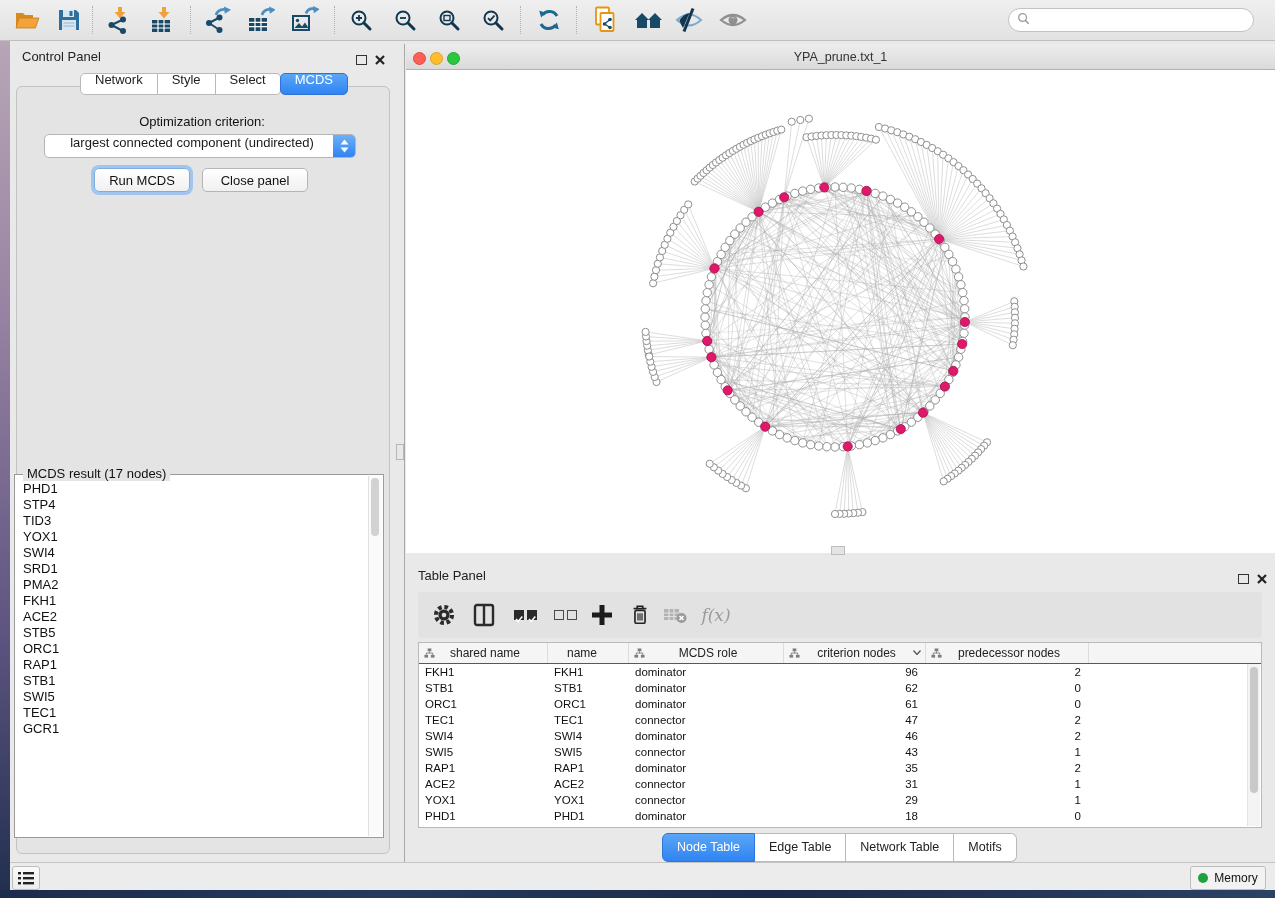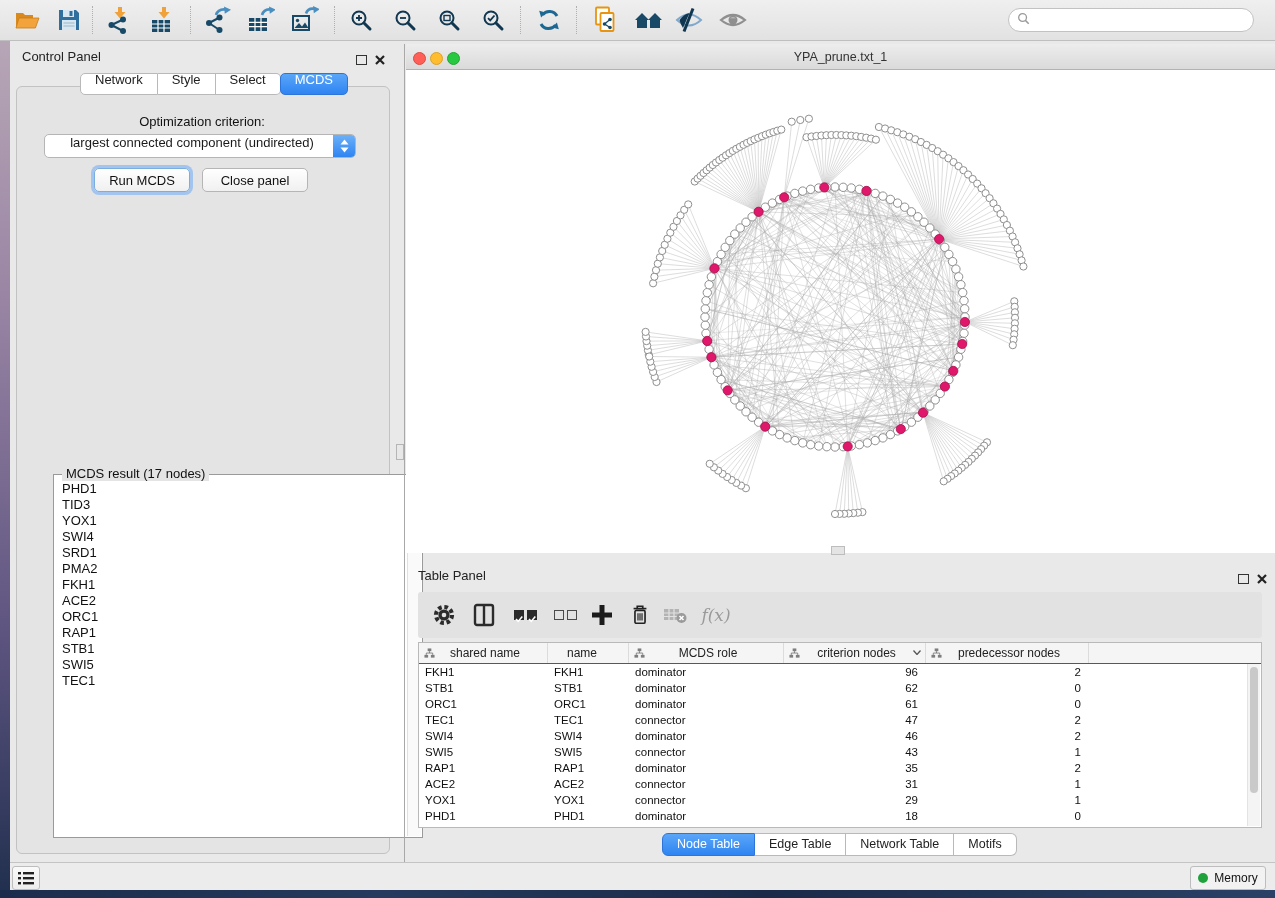--- a/index.html
+++ b/index.html
@@ -35,21 +35,21 @@
   #opt-label{left:16px;top:114px;width:372px;text-align:center;font-size:13px;color:#111;}
   #opt-select{left:44px;top:134px;width:312px;height:24px;background:#fff;border:1px solid #b5b5b5;
     border-radius:5px;display:flex;align-items:flex-start;box-sizing:border-box;font-size:13px;}
   #opt-select .val{flex:1;text-align:center;padding-left:6px;white-space:nowrap;overflow:hidden;}
   #opt-stepper{width:22px;height:22px;background:linear-gradient(#6cb0f9,#2f84f2);border-radius:0 4px 4px 0;
     display:flex;flex-direction:column;align-items:center;justify-content:center;gap:2px;}
   .btn{position:absolute;height:24px;background:linear-gradient(#fff,#f0f0f0);border:1px solid #b5b5b5;
     border-radius:5px;font-size:13px;display:flex;align-items:center;justify-content:center;box-sizing:border-box;color:#111;}
   #run-btn{left:94px;top:168px;width:96px;box-shadow:0 0 0 3px rgba(110,170,245,.55);border-color:#7aaede;}
   #close-btn{left:202px;top:168px;width:106px;}
-  #mcds-box{left:14px;top:474px;width:370px;height:364px;background:#fff;border:1px solid #9a9a9a;box-sizing:border-box;margin-left:39px;}
+  #mcds-box{left:14px;top:474px;width:370px;height:364px;background:#fff;border:1px solid #9a9a9a;box-sizing:border-box;}
   #mcds-legend{position:absolute;left:8px;top:-9px;background:#e4e4e4;padding:0 4px;font-size:13px;color:#111;}
   #mcds-list{position:absolute;left:1px;top:3px;right:14px;bottom:1px;overflow:hidden;padding:3px 0 0 7px;}
   .mcds-item{font-size:13px;line-height:16px;color:#111;}
   #mcds-scroll{position:absolute;right:1px;top:1px;width:13px;bottom:1px;background:#fafafa;border-left:1px solid #e0e0e0;}
   #mcds-thumb{position:absolute;left:2px;top:2px;width:8px;height:58px;background:#d2d2d2;border-radius:4px;}
   
   #vsplit-line{left:404px;top:44px;width:0;height:846px;border-left:1px solid #a8a8a8;}
   #vsplit-grip{left:396px;top:444px;width:8px;height:16px;background:#e8e8e8;border:1px solid #b5b5b5;box-sizing:border-box;}
   #hsplit-grip{left:831px;top:546px;width:14px;height:9px;background:#e4e4e4;border:1px solid #bdbdbd;box-sizing:border-box;}
   
@@ -67,21 +67,21 @@
   .th{position:relative;display:flex;align-items:center;border-right:1px solid #dcdcdc;box-sizing:border-box;font-size:12px;color:#222;}
   .th .lbl{flex:1;text-align:center;padding:0 14px 0 2px;white-space:nowrap;overflow:hidden;}
   .th .tree{margin-left:5px;flex:none;}
   .th .sort{position:absolute;right:4px;top:7px;}
   .th.fill{border-right:none;flex:1;}
   .tr{display:flex;height:16px;}
   .td{font-size:11.5px;line-height:16px;box-sizing:border-box;padding:0 4px 0 6px;white-space:nowrap;overflow:hidden;color:#111;}
   .td.num{text-align:right;padding-right:8px;}
   #tbl-scroll{position:absolute;right:1px;top:21px;width:12px;bottom:1px;background:#f4f4f4;border-left:1px solid #e3e3e3;}
   #tbl-thumb{position:absolute;left:1.5px;top:3px;width:8px;height:126px;background:#c9c9c9;border-radius:4px;}
-  #footer-tabs{left:662px;top:833px;height:23px;display:flex;}
+  #footer-tabs{left:662px;top:833px;height:29px;display:flex;}
   .ftab{font-size:12.5px;padding:4px 14px 5px;background:#fff;border:1px solid #b9b9b9;border-left:none;color:#222;
     display:flex;align-items:center;}
   .ftab:first-child{border-left:1px solid #b9b9b9;border-radius:6px 0 0 6px;}
   .ftab:last-child{border-radius:0 6px 6px 0;}
   .ftab.active{background:linear-gradient(#5aa6f8,#2f84f2);color:#fff;border-color:#2f74d8;}
   
   #statusbar{left:10px;top:862px;width:1265px;height:28px;background:#ececec;border-top:1px solid #c4c4c4;box-sizing:border-box;}
   #list-btn{left:12px;top:866px;width:26px;height:22px;background:linear-gradient(#fafafa,#ededed);
     border:1px solid #bdbdbd;border-radius:3px;display:flex;align-items:center;justify-content:center;}
   #memory-btn{left:1190px;top:866px;width:74px;height:22px;background:#f2f2f2;border:1px solid #bdbdbd;
@@ -267,32 +267,35 @@
         <path d="M0.5 0.5 L4.5 5.5 L8.5 0.5 Z" fill="#fff"></path>
       </svg>
   </span>
 </div>
 <div class="btn" id="run-btn">Run MCDS</div>
 <div class="btn" id="close-btn">Close panel</div>
 <div class="abs" id="mcds-box">
   <span id="mcds-legend">MCDS result (17 nodes)</span>
   <div id="mcds-list">
       <div class="mcds-item">PHD1</div>
+      <div class="mcds-item">STP4</div>
       <div class="mcds-item">TID3</div>
       <div class="mcds-item">YOX1</div>
       <div class="mcds-item">SWI4</div>
       <div class="mcds-item">SRD1</div>
       <div class="mcds-item">PMA2</div>
       <div class="mcds-item">FKH1</div>
       <div class="mcds-item">ACE2</div>
+      <div class="mcds-item">STB5</div>
       <div class="mcds-item">ORC1</div>
       <div class="mcds-item">RAP1</div>
       <div class="mcds-item">STB1</div>
       <div class="mcds-item">SWI5</div>
       <div class="mcds-item">TEC1</div>
+      <div class="mcds-item">GCR1</div>
     </div>
   <div id="mcds-scroll">
       <div id="mcds-thumb"></div>
     </div>
 </div>
 
 <div class="abs" id="vsplit-line"></div>
 <div class="abs" id="vsplit-grip"></div>
 
 <div class="abs" id="net-titlebar"></div>

